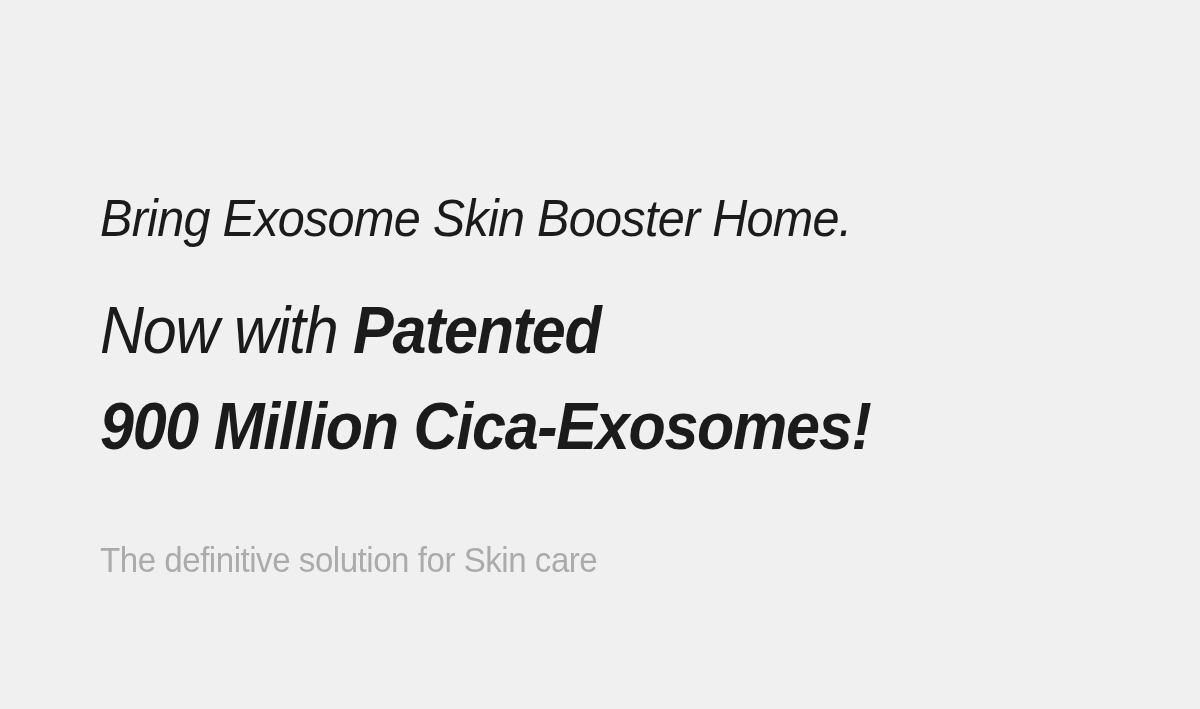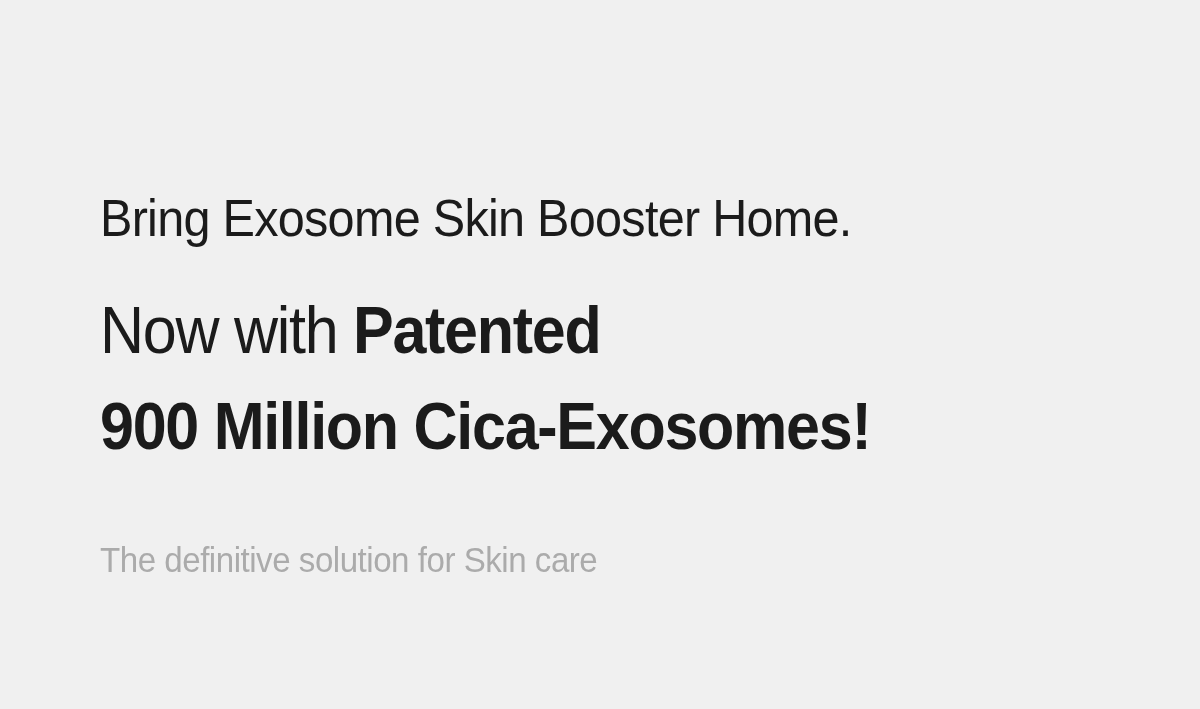--- a/index.html
+++ b/index.html
@@ -21,20 +21,21 @@
     height: 709px;
     background: #f0f0f0;
     box-sizing: border-box;
   }
 
   .copy-block {
     position: absolute;
     left: 100px;
     top: 186px;
     width: 1040px;
+    font-style: italic;
   }
 
   .headline-line {
     display: block;
     color: #1b1b1b;
     white-space: nowrap;
     font-family: "Liberation Sans", "DejaVu Sans", sans-serif;
     -webkit-font-smoothing: antialiased;
   }
 

